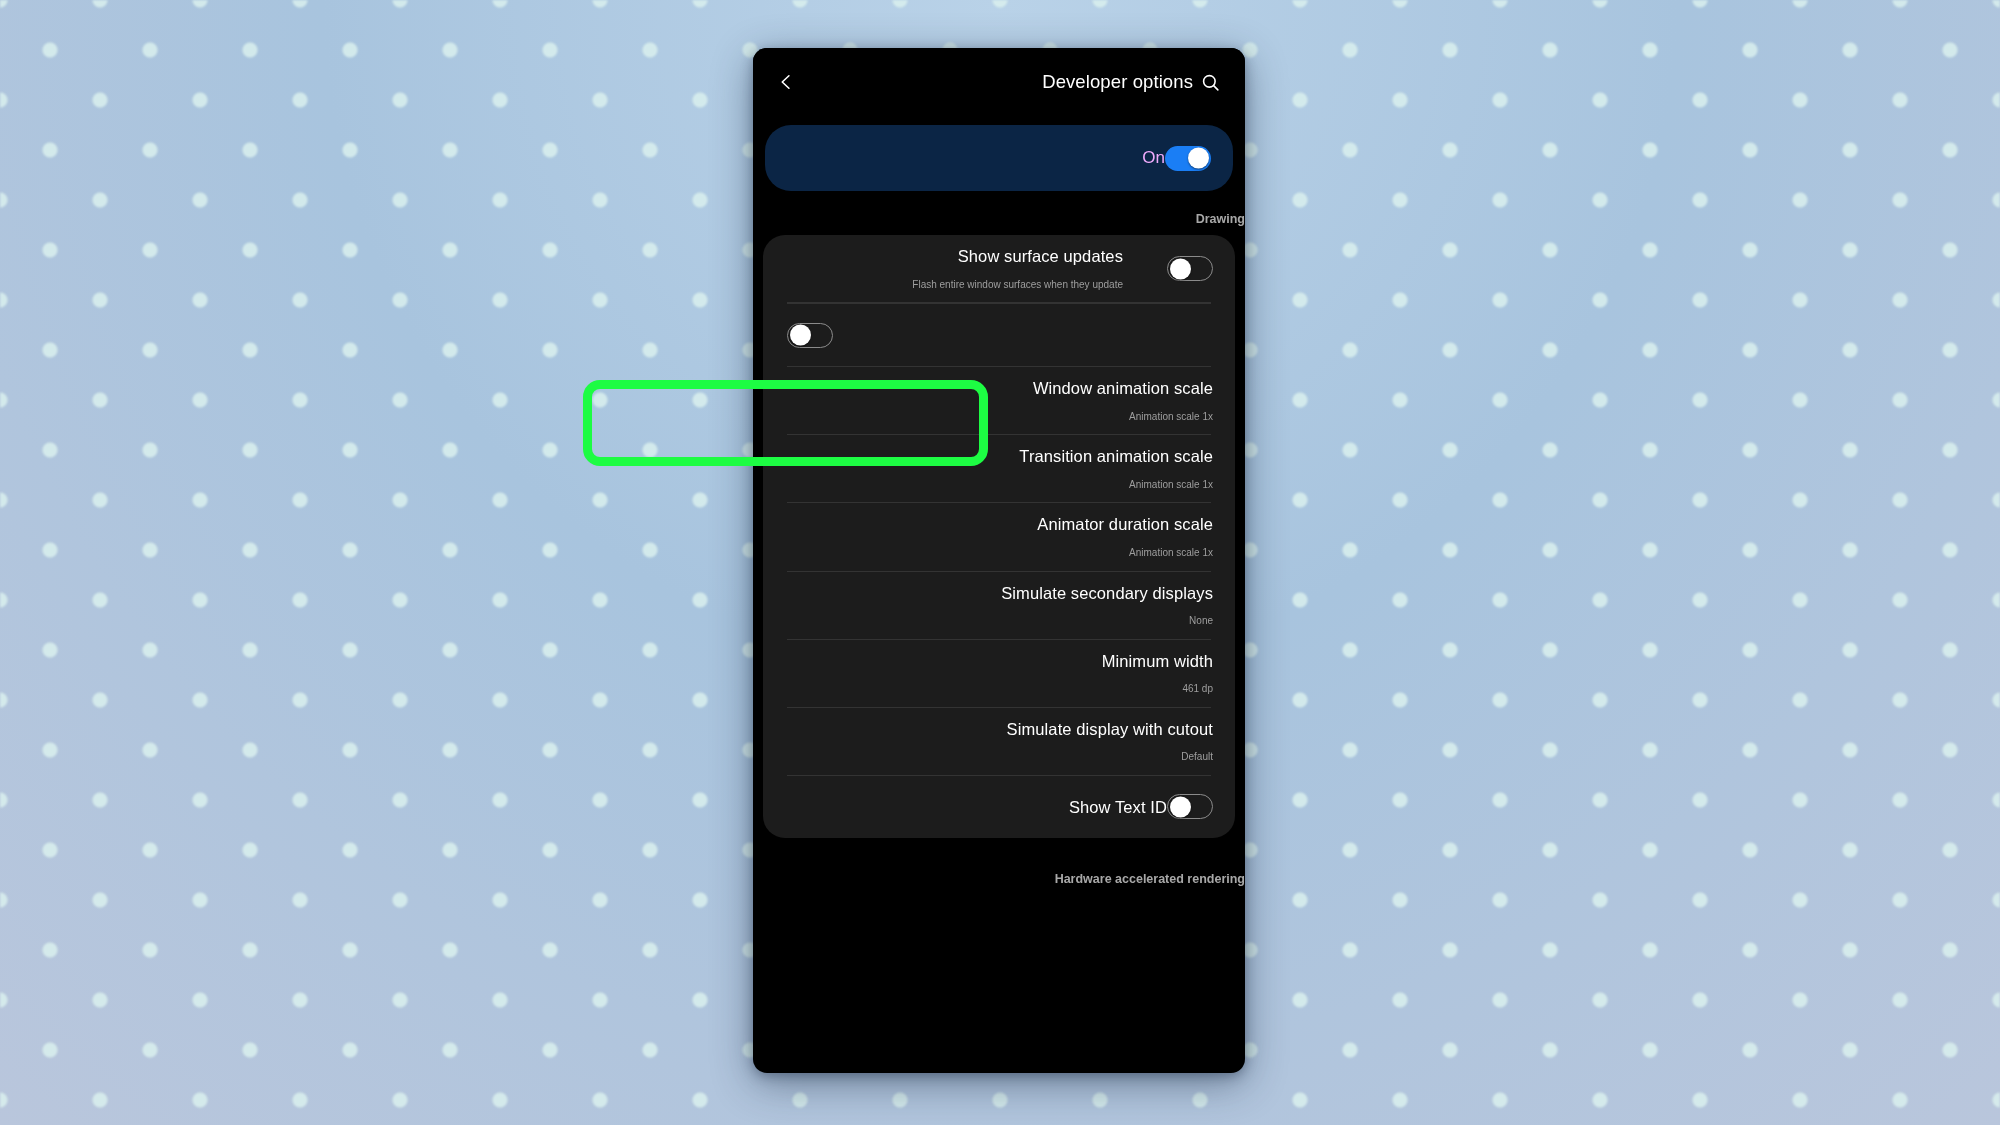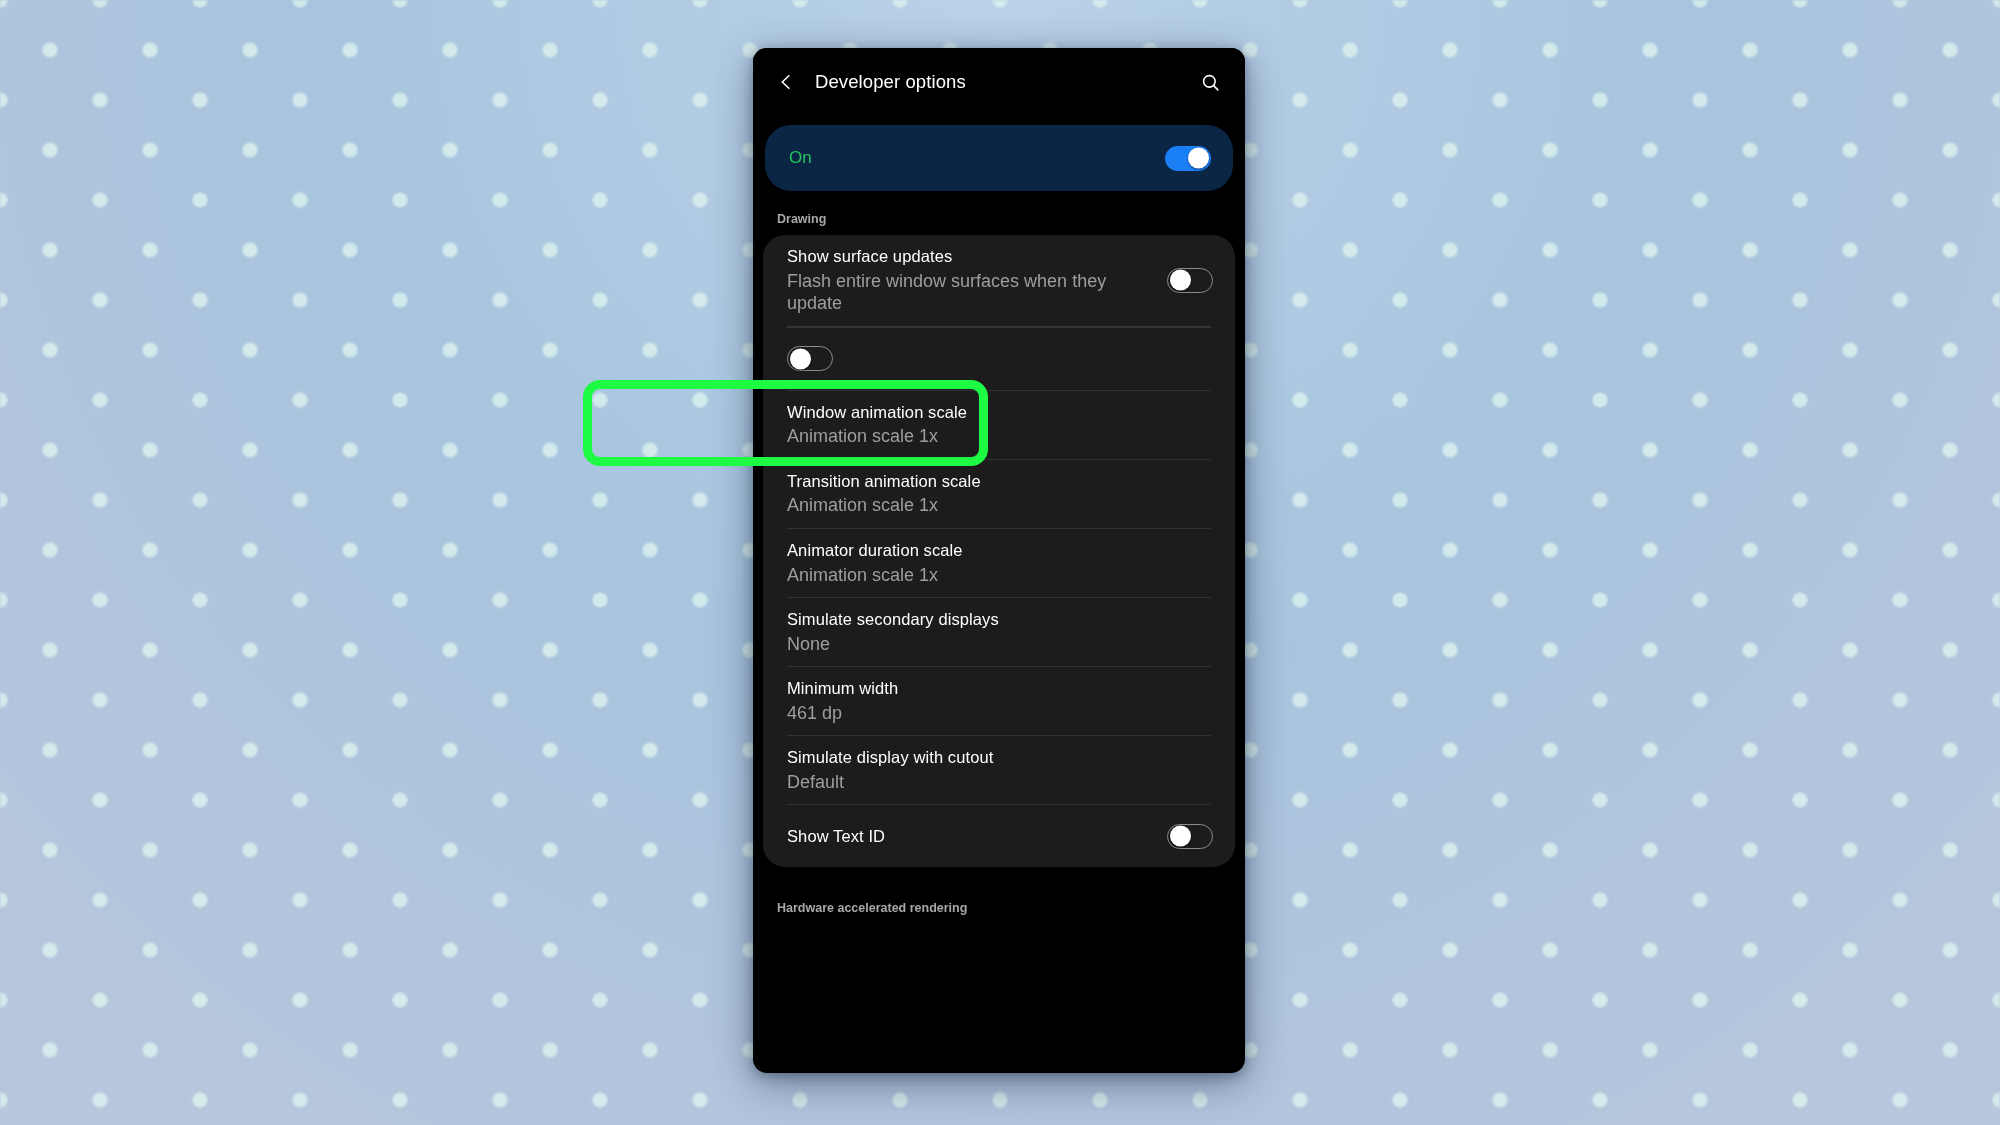--- a/index.html
+++ b/index.html
@@ -30,20 +30,21 @@
   #phone {
     position: absolute;
     left: 753px; top: 48px;
     width: 492px; height: 1025px;
     background: #000;
     border-radius: 14px;
     box-shadow: 0 10px 40px rgba(20,35,60,0.45),
                 0 3px 12px rgba(20,35,60,0.35);
     overflow: hidden;
     color: #fff;
+    text-align: right;
   }
 
   
   .appbar {
     height: 68px;
     display: flex;
     align-items: center;
     padding: 0 18px 0 16px;
     background: #000;
   }
@@ -75,21 +76,21 @@
     height: 66px;
     background: #0b2545;
     border-radius: 26px;
     display: flex;
     align-items: center;
     padding: 0 22px 0 24px;
     cursor: pointer;
   }
   .master .state {
     flex: 1 1 auto;
-    color: #22c55e;
+    color: #f0abfc;
     font-size: 17px;
     font-weight: 500;
   }
 
   
   .sw {
     width: 46px; height: 25px;
     border-radius: 13px;
     position: relative;
     flex: 0 0 auto;
@@ -135,23 +136,23 @@
   }
   .row .texts { flex: 1 1 auto; min-width: 0; }
   .row .t1 {
     font-size: 16.5px;
     color: #ffffff;
     font-weight: 400;
     letter-spacing: .1px;
     line-height: 1.25;
   }
   .row .t2 {
-    font-size: 18px;
+    font-size: 10px;
     color: #9e9e9e;
-    margin-top: 3px;
+    margin-top: 12px;
     line-height: 1.25;
   }
   .row.tall { min-height: 62px; padding-top: 11px; padding-bottom: 11px; gap: 44px; }
   .divider {
     height: 1px;
     background: #333333;
     margin: 0 24px;
   }
 
   

